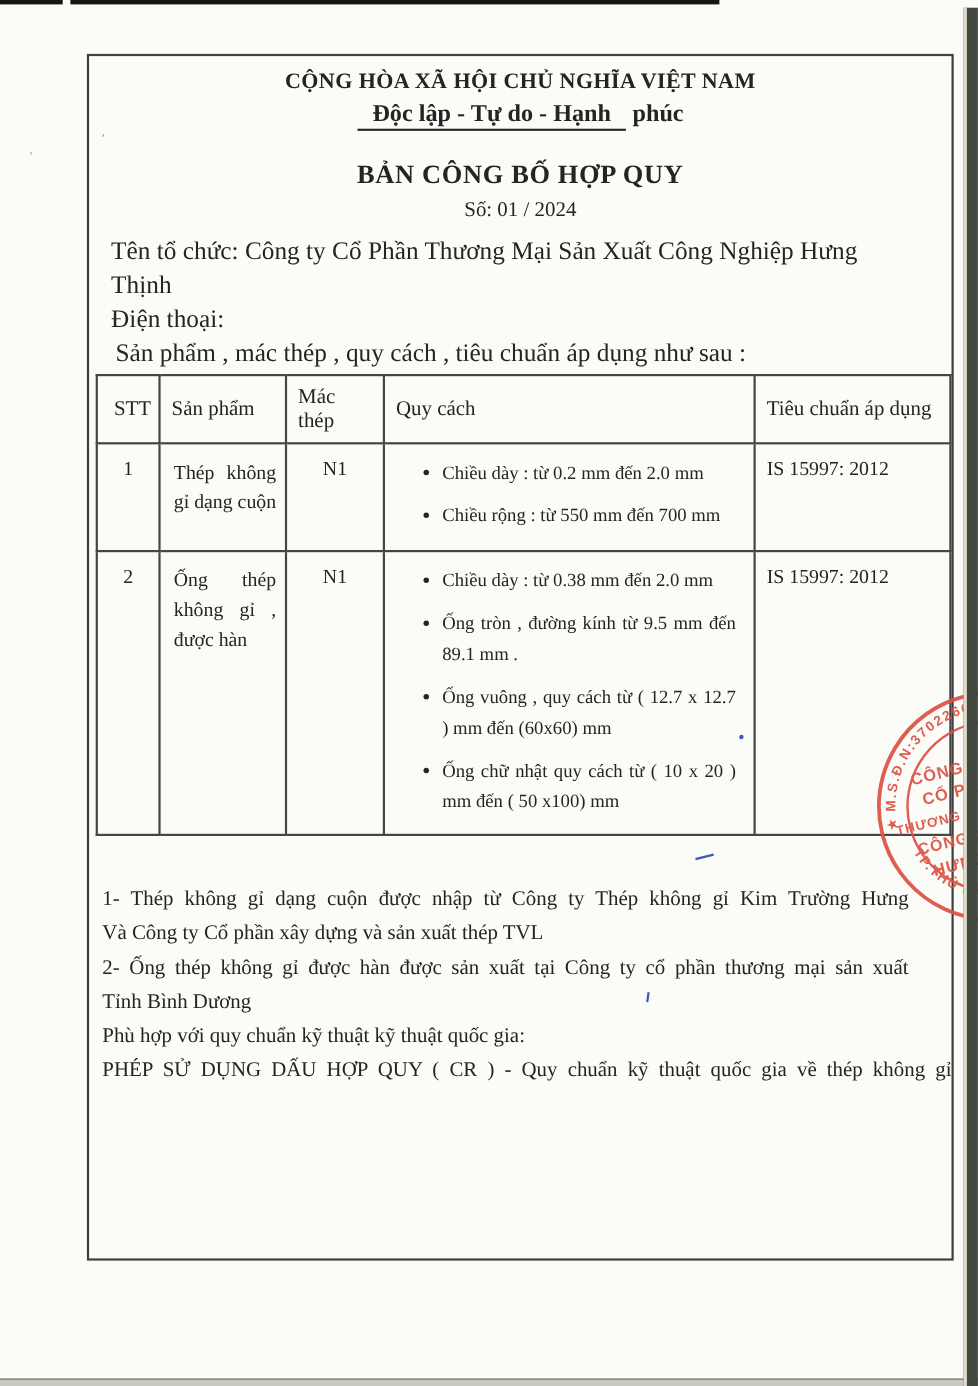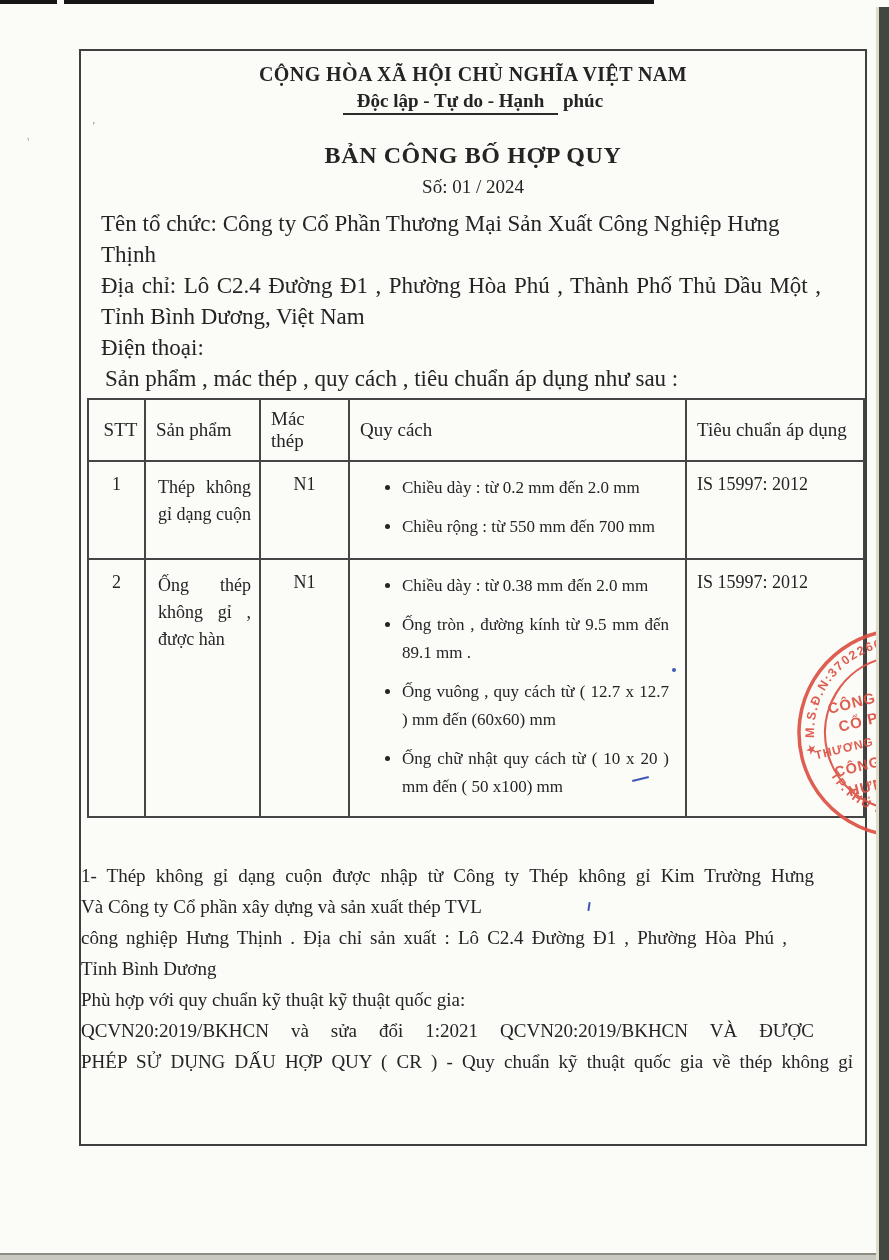--- a/index.html
+++ b/index.html
@@ -20,21 +20,21 @@
   .pm1{left:28px;top:136px;transform:rotate(-20deg);}
   .pm2{left:92px;top:120px;}
   
   .doc-frame{
     position:absolute; left:55px; top:49px; width:788px; height:1097px;
     border:2px solid #3f3f3f; box-sizing:border-box; background:transparent;margin-left:24px;
   }
   .doc-inner{position:relative;width:100%;height:100%;}
   
   .nat-title{margin:12px 0 0 0;text-align:center;font-size:20px;font-weight:bold;letter-spacing:.4px;}
-  .motto{margin:4px 0 0 0;text-align:center;font-size:19px;font-weight:bold;}
+  .motto{margin:4px 0 0 0;text-align:center;font-size:22px;font-weight:bold;}
   .motto .u{border-bottom:2px solid #2a2a2a;padding:0 14px 2px 14px;}
   .doc-title{margin:30px 0 0 0;text-align:center;font-size:24px;font-weight:bold;letter-spacing:.6px;}
   .doc-no{margin:7px 0 0 0;text-align:center;font-size:19px;}
   
   .info{margin:10px 0 0 0;padding:0 44px 0 20px;font-size:23px;line-height:31px;}
   .info p{margin:0;}
   .info .jst{text-align:justify;}
   .indent{padding-left:4px;}
   .bold{font-weight:bold;}
   
@@ -51,21 +51,21 @@
   td.stt{text-align:center;padding-top:12px;}
   td.sp{padding:12px 8px 6px 12px;text-align:justify;line-height:27px;}
   td.mt{text-align:center;padding-top:12px;}
   td.qc{padding:8px 10px 4px 6px;}
   td.tc{padding:12px 6px 6px 10px;}
   tr.r1{height:98px;} tr.r2{height:228px;}
   ul.qc-list{list-style:disc outside;margin:0;padding:4px 4px 0 46px;}
   ul.qc-list li{margin:0 0 11px 0;font-size:17px;line-height:28px;text-align:justify;padding-right:2px;}
   
   .notes{margin-top:42px;font-size:19px;line-height:31px;}
-  .notes p{margin:0;}
+  .notes p{margin:0;padding-left:12px;}
   .jlast{text-align:justify;text-align-last:justify;}
   .n1l1{margin:0 0 0 48px;width:733px;}
   .n1l2{margin:0 0 0 31px;}
   .n2l1{margin:2px 0 0 48px;width:733px;}
   .n2l2{margin:0 0 0 75px;width:706px;}
   .n2l3{margin:0 0 0 75px;}
   .prov{margin:0 0 0 31px;}
   .conf{margin:0 0 0 31px;}
   .qc1{margin:0 0 0 48px;width:733px;}
   .qc2{margin:0 0 0 9px;width:772px;}
@@ -98,21 +98,20 @@
     <div class="doc-inner">
 
       <p class="nat-title">CỘNG HÒA XÃ HỘI CHỦ NGHĨA VIỆT NAM</p>
       <p class="motto"><span class="u">Độc lập - Tự do - Hạnh</span> <span>phúc</span></p>
 
       <p class="doc-title">BẢN CÔNG BỐ HỢP QUY</p>
       <p class="doc-no">Số: 01 / 2024</p>
 
       <div class="info">
         <p>Tên tổ chức: Công ty Cổ Phần Thương Mại Sản Xuất Công Nghiệp Hưng Thịnh</p>
-        <p class="jst">Địa chỉ: Lô C2.4 Đường Đ1 , Phường Hòa Phú , Thành Phố Thủ Dầu Một , Tỉnh Bình Dương, Việt Nam</p>
         <p>Điện thoại:</p>
         <p class="indent">Sản phẩm , mác thép , quy cách , tiêu chuẩn áp dụng như sau :</p>
       </div>
 
       <table class="spec">
         <colgroup>
             <col class="c1">
             <col class="c2">
             <col class="c3">
             <col class="c4">
@@ -151,24 +150,23 @@
             </ul>
           </td>
           <td class="tc">IS 15997: 2012</td>
         </tr>
       </tbody>
         </table>
 
       <div class="notes">
         <p class="n1l1 jlast">1-  Thép không gỉ dạng cuộn được nhập từ Công ty Thép không gỉ Kim Trường Hưng</p>
         <p class="n1l2">Và Công ty Cổ phần xây dựng và sản xuất thép TVL</p>
-        <p class="n2l2 jlast">công nghiệp Hưng Thịnh . Địa chỉ sản xuất : Lô C2.4 Đường Đ1 , Phường Hòa Phú ,</p>
+        <p class="n2l1 jlast">2-  Ống thép không gỉ được hàn được sản xuất tại Công ty cổ phần thương mại sản xuất</p>
         <p class="prov">Tỉnh Bình Dương</p>
         <p class="conf">Phù hợp với quy chuẩn kỹ thuật kỹ thuật quốc gia:</p>
-        <p class="qc1 jlast">QCVN20:2019/BKHCN  và  sửa  đổi  1:2021  QCVN20:2019/BKHCN  VÀ  ĐƯỢC</p>
         <p class="qc2 jlast">PHÉP SỬ DỤNG DẤU HỢP QUY ( CR ) -  Quy chuẩn kỹ thuật quốc gia về thép không gỉ</p>
       </div>
 
     </div>
   </div>
 
   <svg class="stamp" width="141" height="300" viewBox="748 588 141 300" font-family="Liberation Sans, DejaVu Sans, sans-serif" font-weight="bold">
     <g transform="rotate(-14 902 733)" fill="none" stroke="#dc5244">
       <circle cx="902" cy="733" r="103" stroke-width="3.5"></circle>
       <circle cx="902" cy="733" r="77" stroke-width="2.2"></circle>

